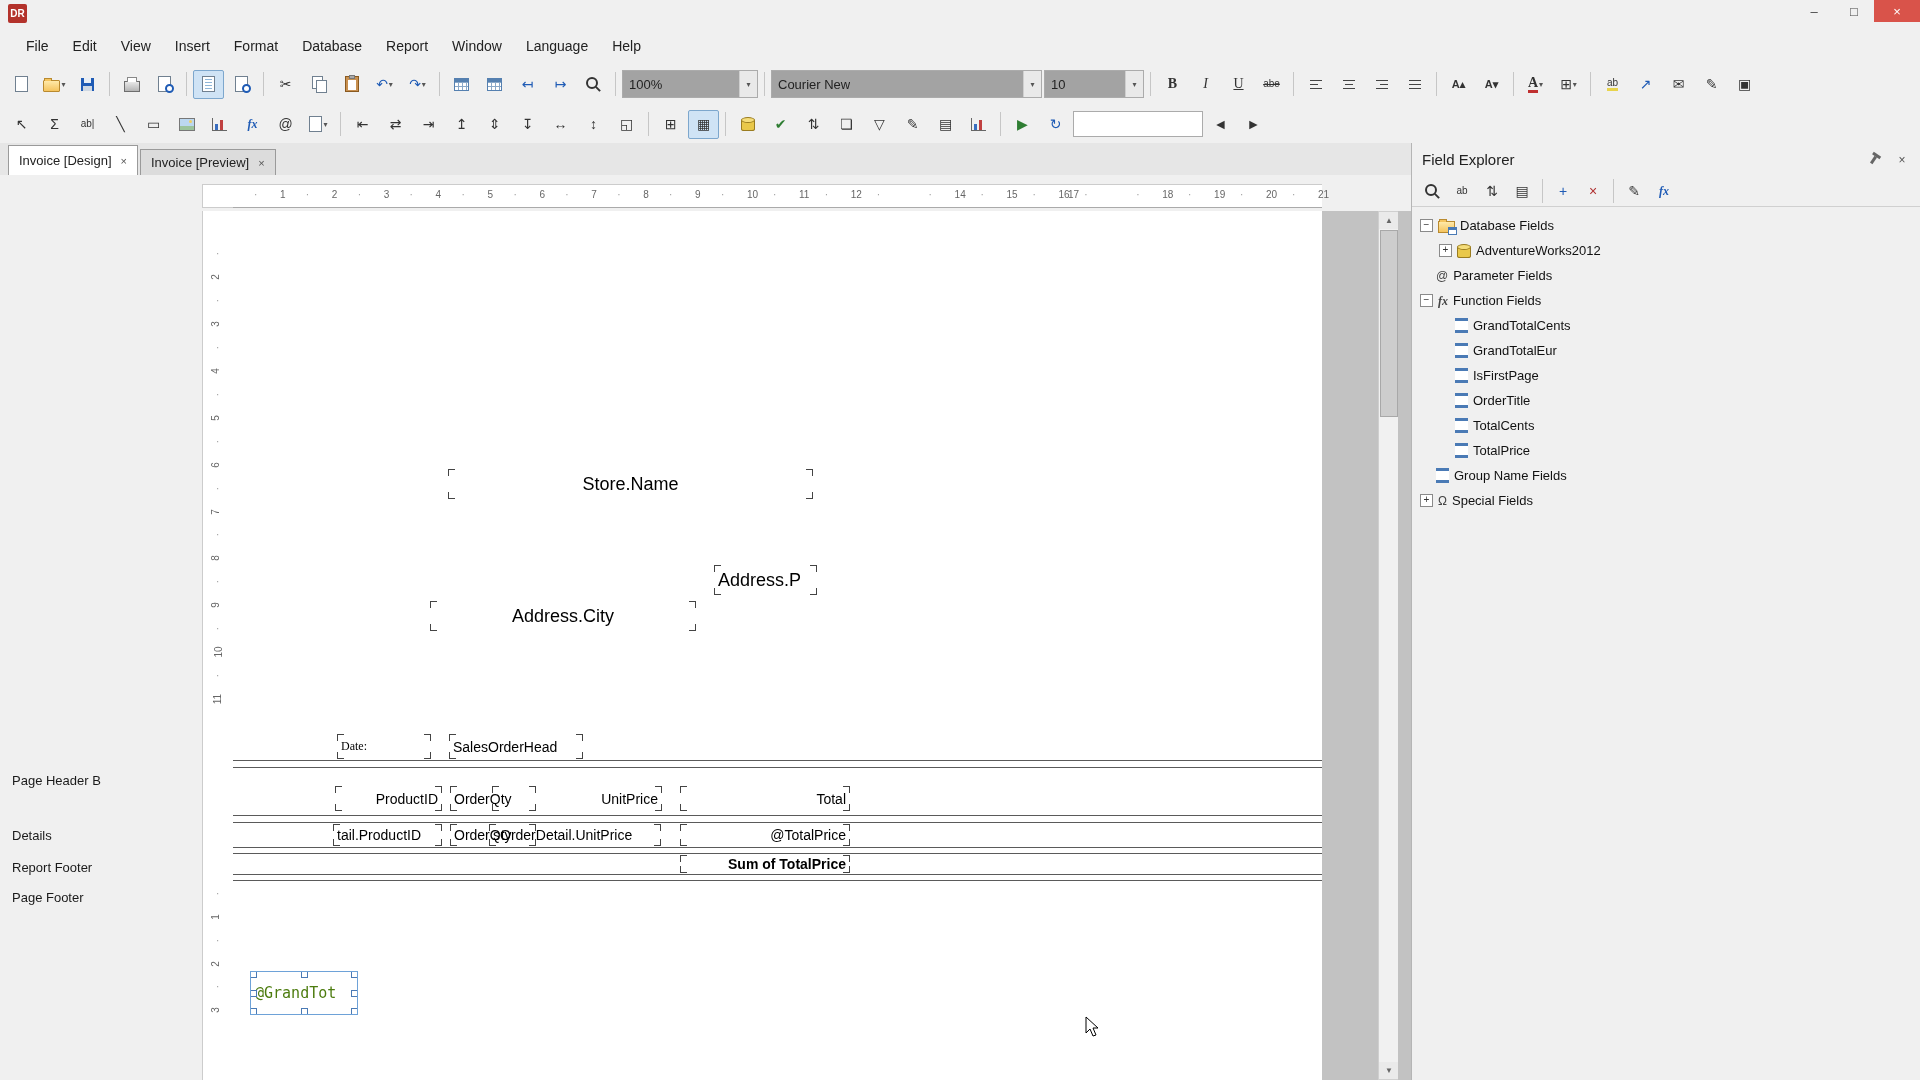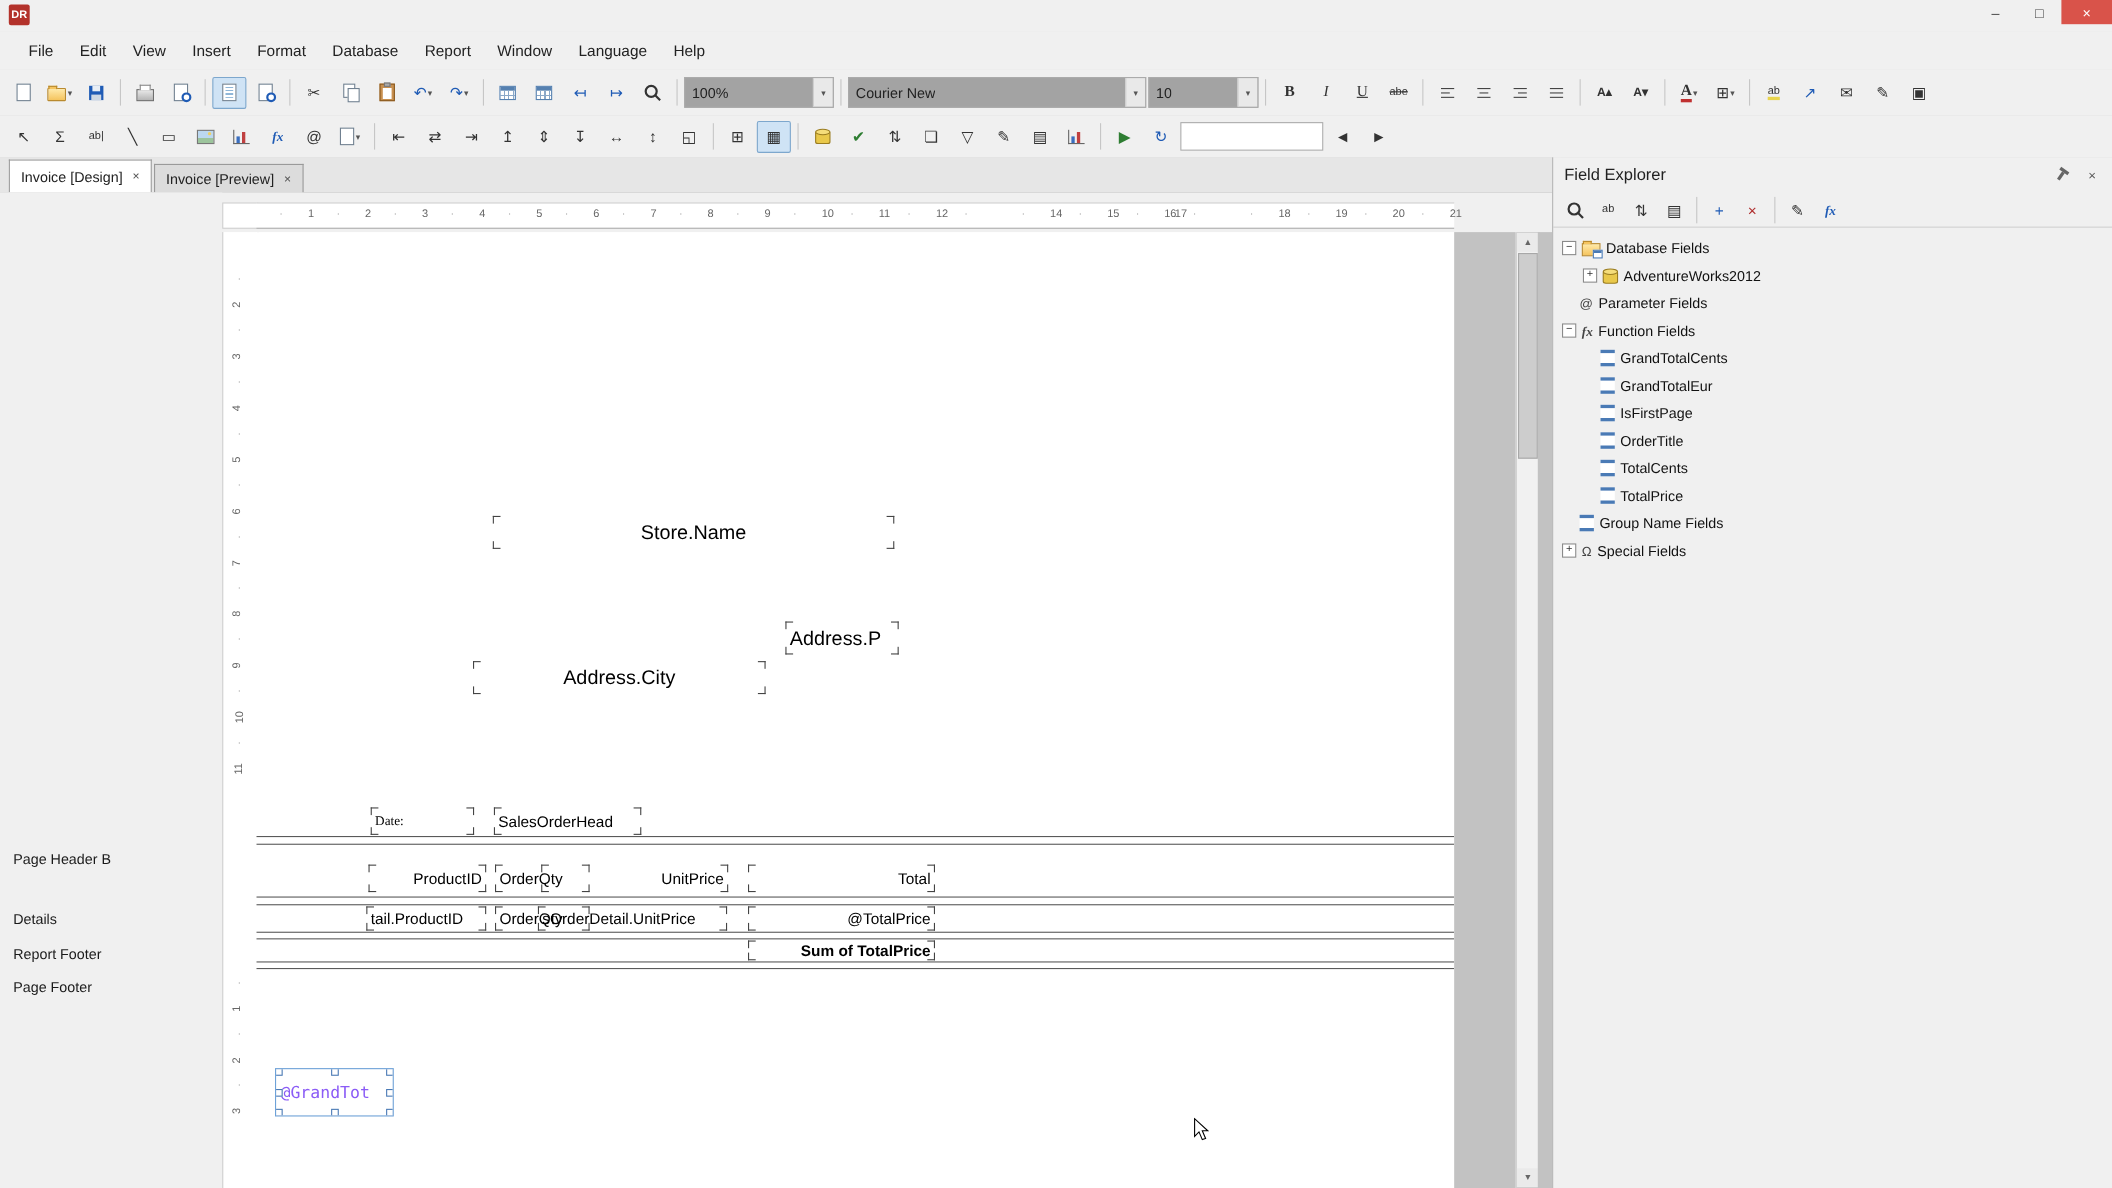--- a/index.html
+++ b/index.html
@@ -150,21 +150,21 @@
        background-image:
         linear-gradient(#444,#444),linear-gradient(#444,#444),
         linear-gradient(#444,#444),linear-gradient(#444,#444),
         linear-gradient(#444,#444),linear-gradient(#444,#444),
         linear-gradient(#444,#444),linear-gradient(#444,#444);
        background-size:7px 1px,1px 7px,7px 1px,1px 7px,7px 1px,1px 7px,7px 1px,1px 7px;
        background-position:0 0,0 0,100% 0,100% 0,0 100%,0 100%,100% 100%,100% 100%;
        background-repeat:no-repeat}
   .fld-text{white-space:nowrap}
   .fld.selected{background-image:none;border:1px solid #6ea2d8}
-  .fld.mono{font-family:"DejaVu Sans Mono",monospace;color:#8b5cf6}
+  .fld.mono{font-family:"DejaVu Sans Mono",monospace;color:#4d7c0f}
   .handle{position:absolute;width:5px;height:5px;background:#fff;border:1px solid #4a7ab5}
   .h-tl{top:-1px;left:-1px}.h-tc{top:-1px;left:50%;margin-left:-3px}.h-tr{top:-1px;right:-1px}
   .h-ml{top:50%;margin-top:-3px;left:-1px}.h-mr{top:50%;margin-top:-3px;right:-1px}
   .h-bl{bottom:-1px;left:-1px}.h-bc{bottom:-1px;left:50%;margin-left:-3px}.h-br{bottom:-1px;right:-1px}
   .sec-line{position:absolute;left:0;right:0;height:1px;background:#5a5a5a}
 
   
   .panel{position:absolute;top:143px;left:1411px;right:0;bottom:0;background:#f0f0f0;border-left:1px solid #b5b5b5}
   .fe-header{height:33px;display:flex;align-items:center;padding:0 10px;font-size:15px;color:#222}
   .fe-hbtns{margin-left:auto;display:flex;align-items:center;gap:12px}

